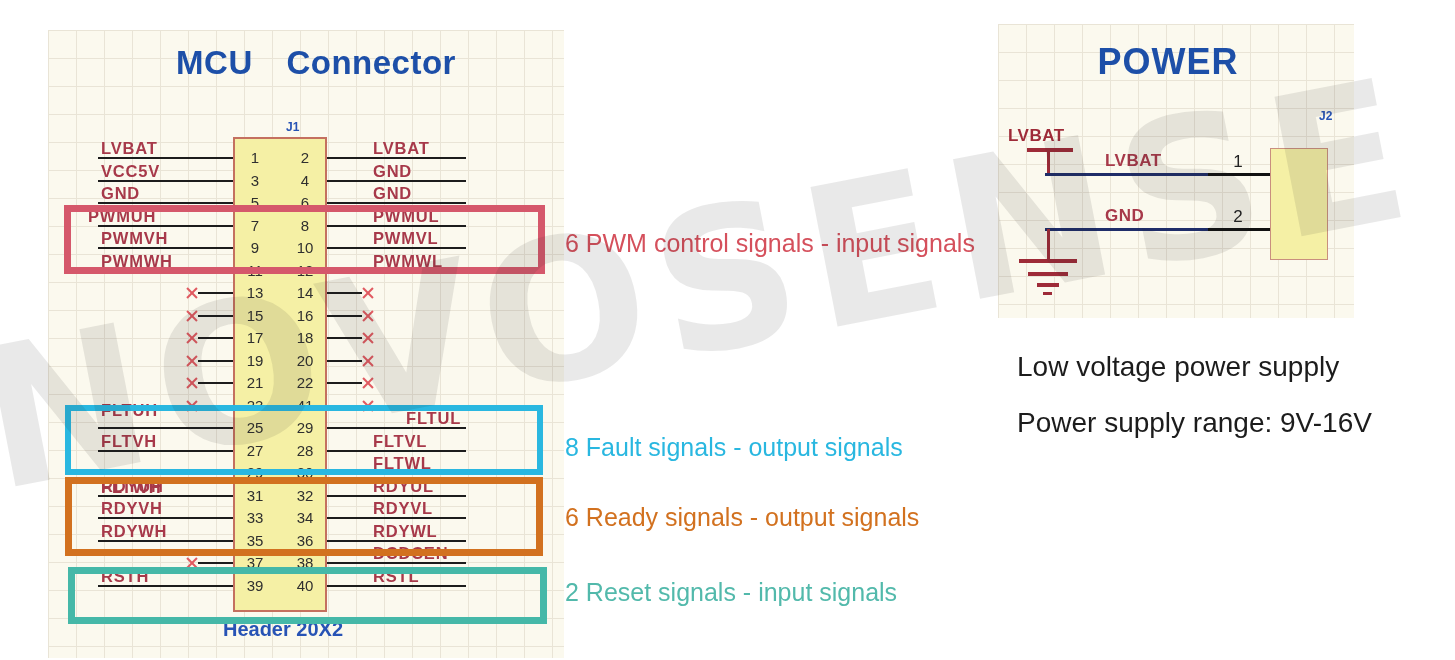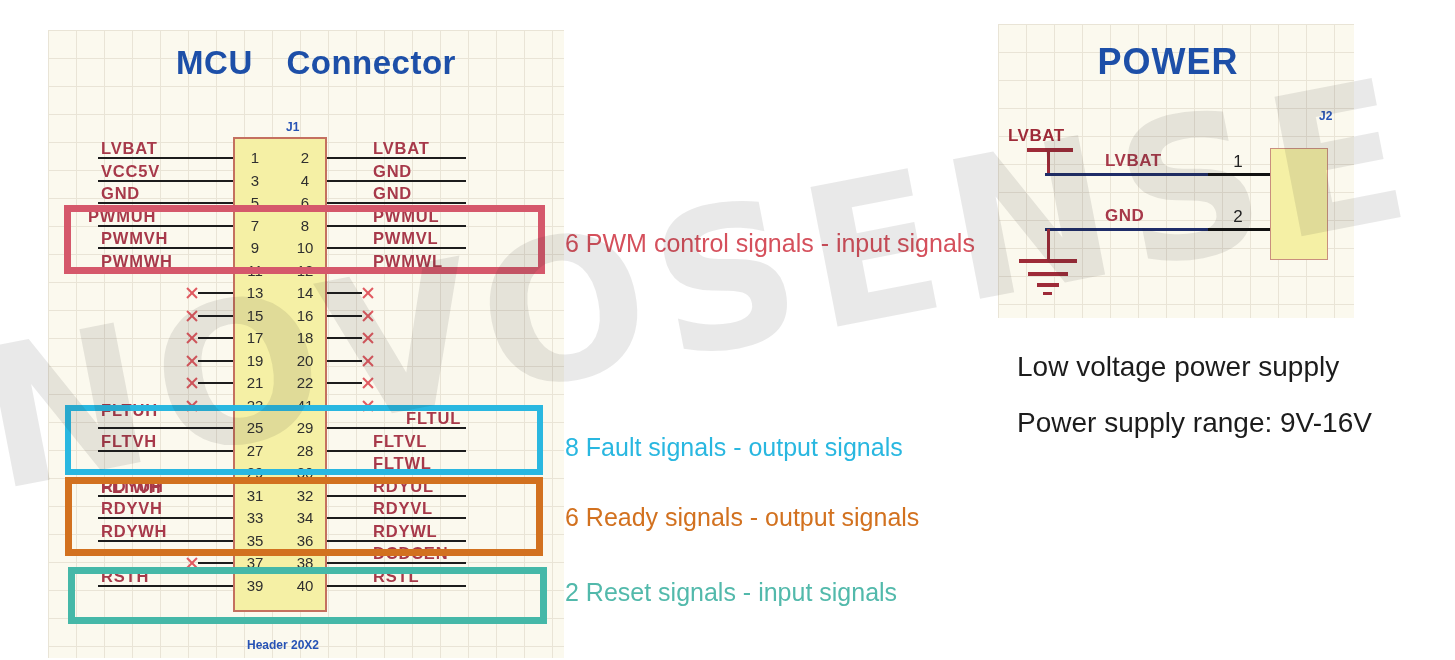--- a/index.html
+++ b/index.html
@@ -11,21 +11,21 @@
     background-size:28px 28px;z-index:1;}
   .mcu-sheet{left:48px;top:30px;width:516px;height:628px;}
   .power-sheet{left:998px;top:24px;width:356px;height:294px;}
   .sheet-title{position:absolute;color:#1d4fa8;font-weight:bold;}
   .mcu-title{left:10px;top:14px;width:516px;text-align:center;font-size:33px;word-spacing:24px;letter-spacing:.5px;}
   .power-title{left:0;top:17px;width:340px;text-align:center;font-size:36px;letter-spacing:1px;}
   .refdes{position:absolute;color:#2753b5;font-weight:bold;font-size:12px;line-height:16px;margin-left:48px;}
   .connector-body{position:absolute;left:185px;top:107px;width:94px;height:475px;
     background:#f5f0a5;border:2px solid #c4705f;box-sizing:border-box;z-index:2;}
   .footprint-label{position:absolute;left:160px;top:588px;width:150px;text-align:center;
-    color:#2753b5;font-weight:bold;font-size:12px;margin-top:20px;}
+    color:#2753b5;font-weight:bold;font-size:20px;}
   .rows-host{position:absolute;left:0;top:0;width:516px;height:628px;z-index:2;}
   .pin-num{position:absolute;text-align:center;font-size:15px;line-height:18px;color:#2f2f2f;}
   .net-label{position:absolute;font-size:16.5px;line-height:18px;font-weight:bold;color:#a7394a;letter-spacing:.8px;white-space:nowrap;}
   .wire{position:absolute;height:2px;background:#1c1c1c;}
   .nc-x{position:absolute;width:14px;height:14px;}
   .nc-x::before,.nc-x::after{content:"";position:absolute;left:0;top:6px;width:14px;height:2px;background:#e05a60;}
   .nc-x::before{transform:rotate(45deg);}
   .nc-x::after{transform:rotate(-45deg);}
   .group-box{position:absolute;box-sizing:border-box;z-index:3;}
   .box-pwm{left:16px;top:175px;width:481px;height:69px;border:7px solid #d5586b;}

